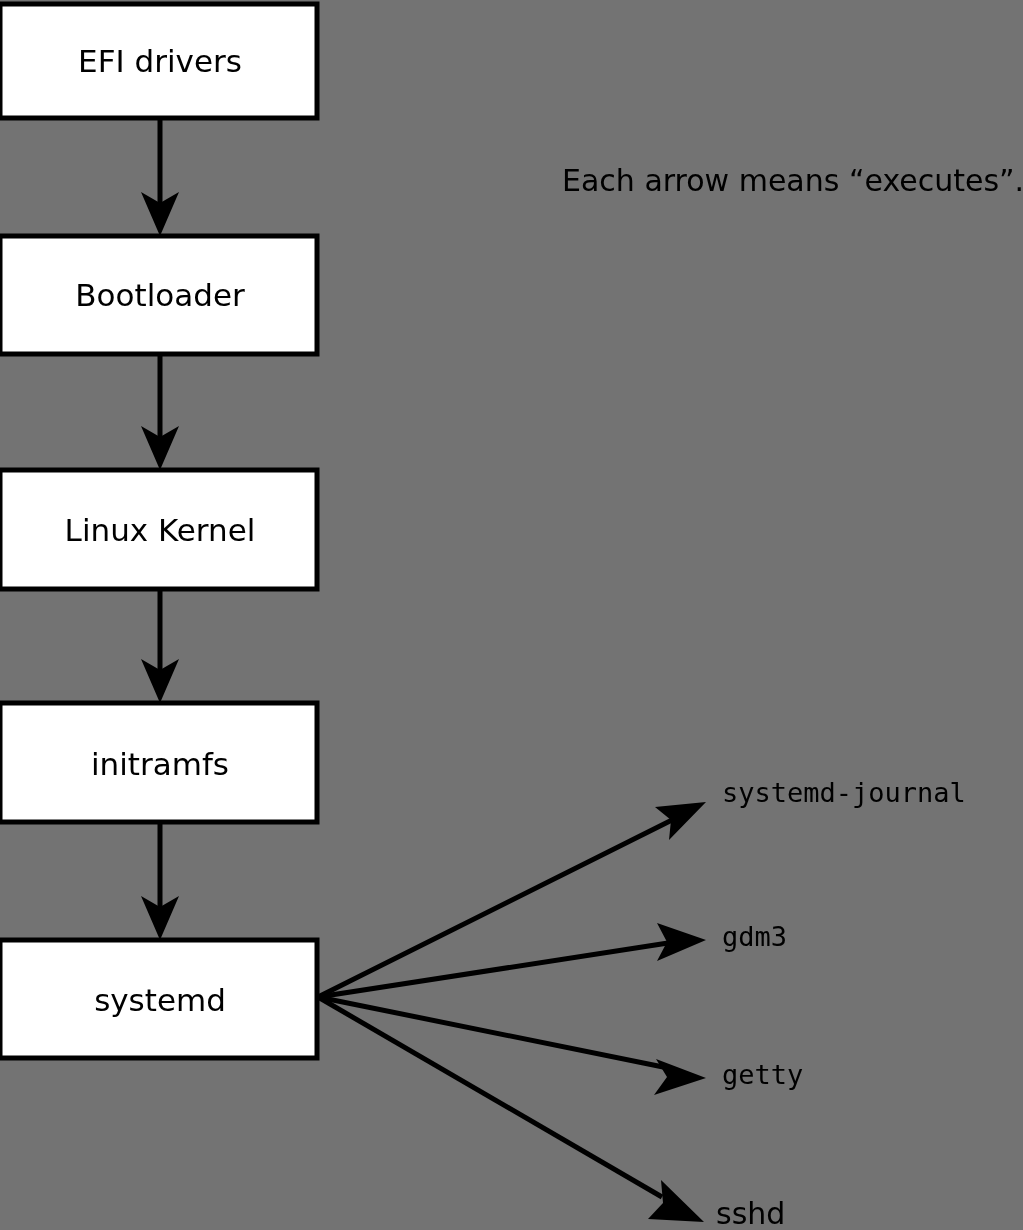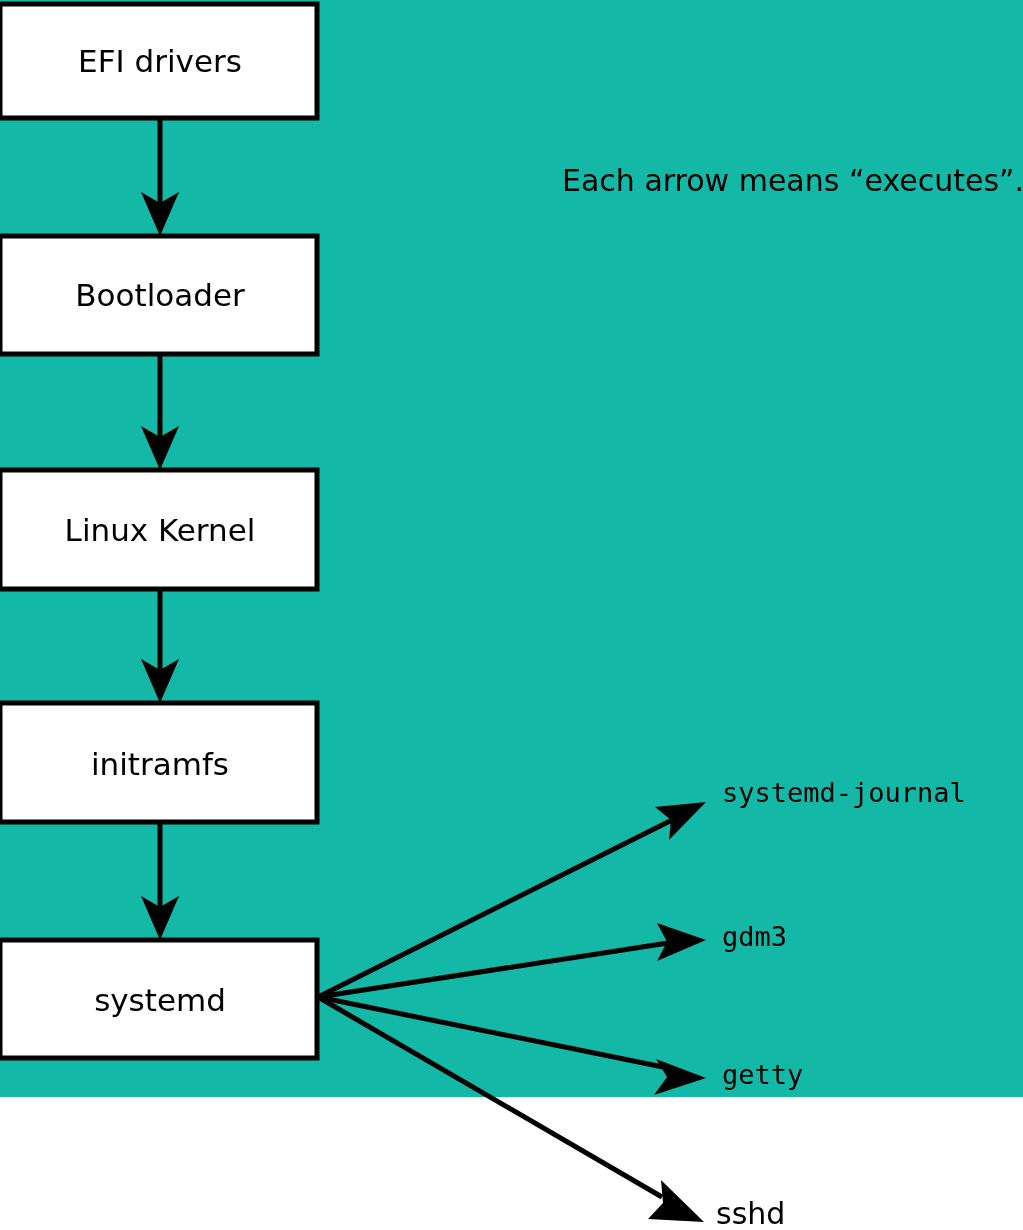--- a/index.html
+++ b/index.html
@@ -9,22 +9,22 @@
   }
   body {
     width: 1023px;
     height: 1230px;
     overflow: hidden;
     font-family: "DejaVu Sans", sans-serif;
   }
   #stage {
     position: relative;
     width: 1023px;
-    height: 1097px;
-    background: #14b8a6;
+    height: 1230px;
+    background: #737373;
   }
   svg.layer {
     position: absolute;
     left: 0;
     top: 0;
     width: 1023px;
     height: 1230px;
   }
   .box-rect {
     fill: #ffffff;

